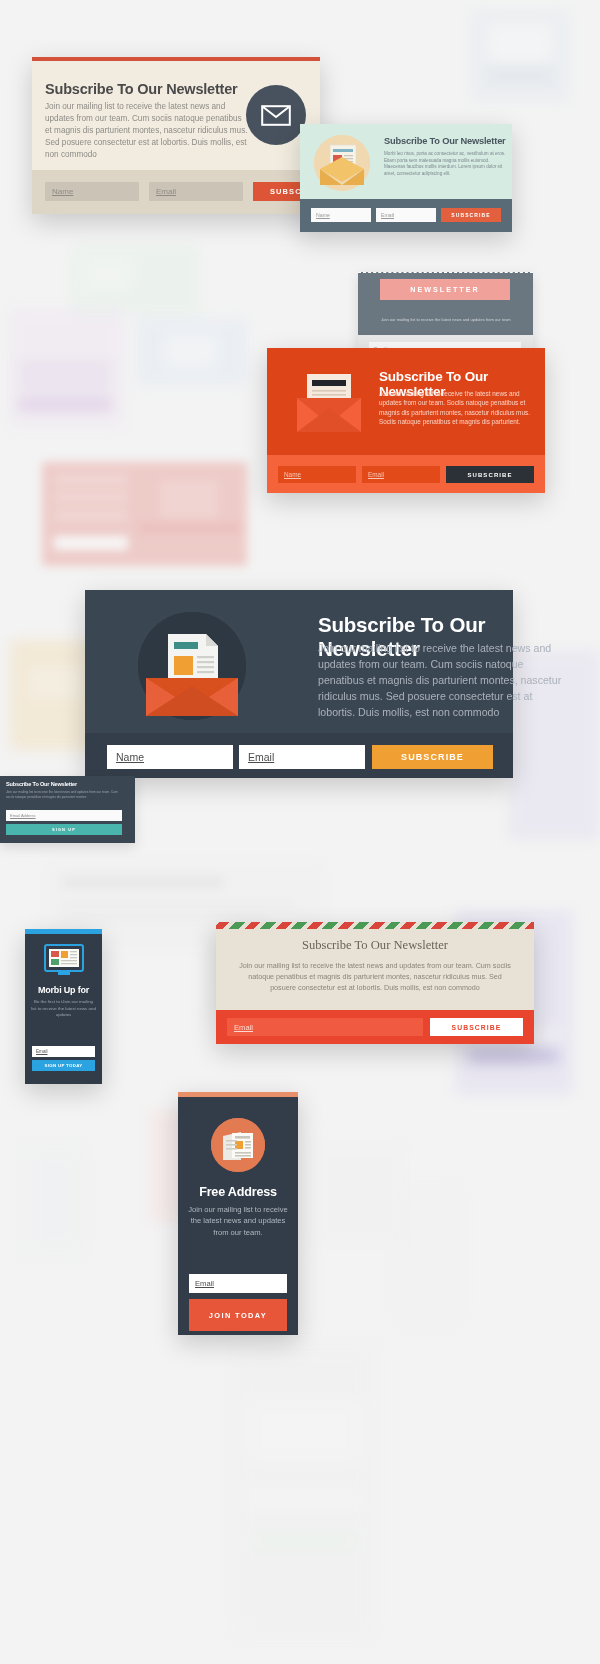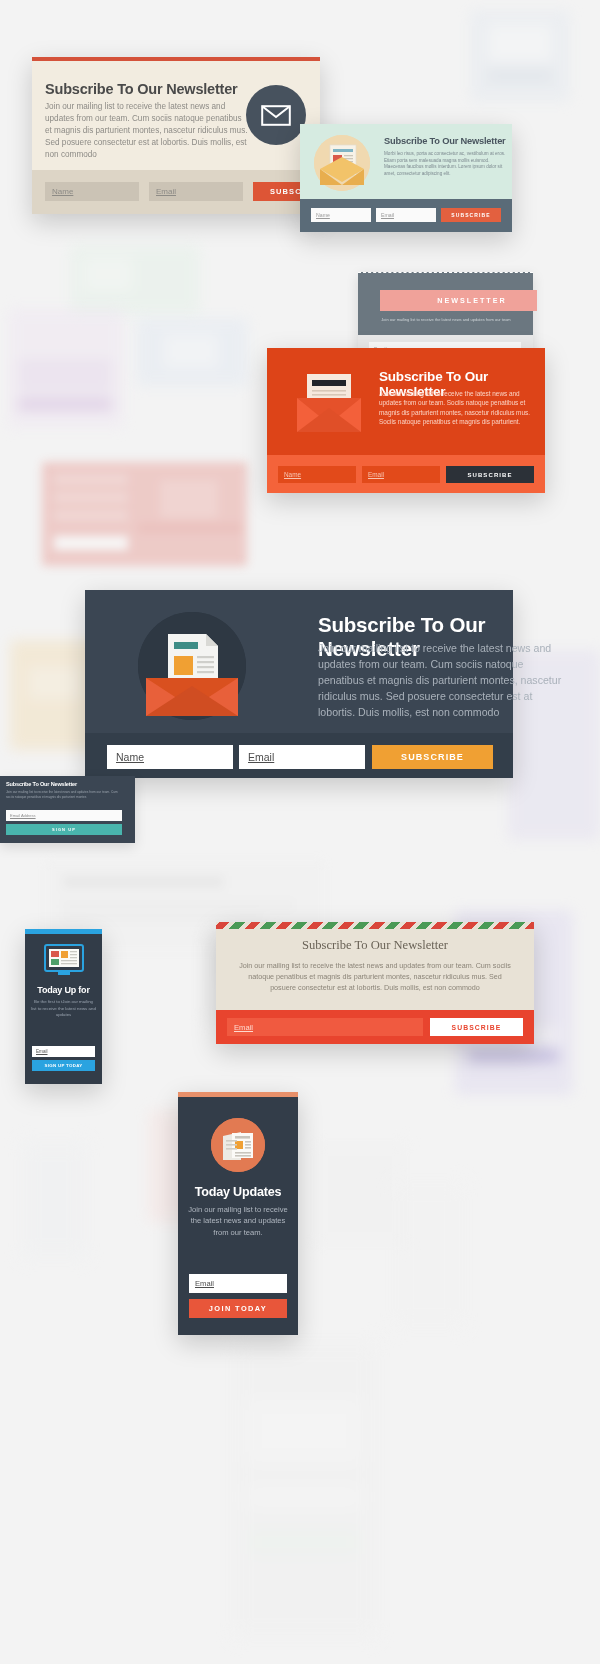--- a/index.html
+++ b/index.html
@@ -48,23 +48,23 @@
   #c2 .formrow{position:absolute;left:0;bottom:0;width:100%;height:33px;background:#5a6b78;}
   #c2 .fld{position:absolute;top:9px;height:14px;background:#fafafa;padding-left:5px;font-size:5.2px;color:#9a9a9a;}
   #c2 .f1{left:11px;width:60px;}
   #c2 .f2{left:76px;width:60px;}
   #c2 .btn{position:absolute;left:141px;top:9px;width:60px;height:14px;background:#e3603f;color:#fff;font-size:5px;}
 
   
   #c3{left:358px;top:272px;width:175px;height:110px;background:#e9e9e9;}
   #c3 .inner{position:absolute;left:0;top:0;width:100%;height:62px;background:#6b7780;
              border-top:1px dashed #fff;}
-  #c3 .ribbon{position:absolute;left:22px;top:17px;width:130px;height:21px;background:#f0a29a;
+  #c3 .ribbon{position:absolute;left:22px;top:6px;width:130px;height:21px;background:#f0a29a;
               display:flex;align-items:center;justify-content:center;color:#fff;
-              font-size:7.2px;letter-spacing:2px;font-weight:bold;padding-left:27px;}
+              font-size:7.2px;letter-spacing:2px;font-weight:bold;}
   #c3 p{position:absolute;left:14px;top:44px;width:148px;margin:0;font-size:4px;color:#cfd5d8;text-align:center;}
   #c3 .fld{position:absolute;left:11px;top:70px;width:152px;height:14px;background:#fafafa;
            padding-left:5px;font-size:5px;color:#9d9d9d;}
   #c3 .btn{position:absolute;left:11px;top:90px;width:152px;height:13px;background:#bdbdbd;
            color:#efefef;font-size:5px;}
 
   
   #c4{left:267px;top:348px;width:278px;height:145px;background:#e24a1a;}
   #c4 .inner{position:absolute;left:0;top:0;width:100%;height:107px;background:#dd4418;}
   #c4 h3{position:absolute;left:112px;top:21px;margin:0;font-size:13.5px;color:#fff;}
@@ -128,21 +128,21 @@
 
   
   #c9{left:178px;top:1092px;width:120px;height:243px;background:#333d49;}
   #c9 .topbar{position:absolute;left:0;top:0;width:100%;height:5px;background:#e8906a;}
   #c9 .circ{position:absolute;left:33px;top:26px;width:54px;height:54px;border-radius:50%;background:#e27a52;}
   #c9 h4{position:absolute;left:0;top:93px;width:100%;margin:0;text-align:center;font-size:12.6px;color:#fff;}
   #c9 p{position:absolute;left:10px;top:112px;width:100px;margin:0;text-align:center;font-size:7.6px;
         color:#b0b7c0;line-height:1.5;}
   #c9 .fld{position:absolute;left:11px;top:182px;width:98px;height:19px;background:#fff;
            padding-left:6px;font-size:7.6px;color:#4d4d4d;}
-  #c9 .btn{position:absolute;left:11px;top:207px;width:98px;height:19px;background:#e8563a;
+  #c9 .btn{position:absolute;left:11px;top:207px;width:98px;height:32px;background:#e8563a;
            color:#fff;font-size:7.4px;letter-spacing:1.4px;}
 
   
   .ghost{position:absolute;border-radius:2px;}
 </style>
 </head>
 <body>
 
 <div class="stage">
 
@@ -346,21 +346,21 @@
         <rect x="7" y="15" width="8" height="6" fill="#4fa06a"></rect>
         <rect x="17" y="7" width="7" height="7" fill="#f0a033"></rect>
         <rect x="26" y="7" width="7" height="1.3" fill="#c9c9c2"></rect>
         <rect x="26" y="10" width="7" height="1.3" fill="#c9c9c2"></rect>
         <rect x="26" y="13" width="7" height="1.3" fill="#c9c9c2"></rect>
         <rect x="17" y="16" width="16" height="1.3" fill="#c9c9c2"></rect>
         <rect x="17" y="19" width="16" height="1.3" fill="#c9c9c2"></rect>
         <rect x="14" y="28" width="12" height="3" fill="#2aa3e0"></rect>
       </svg>
     </div>
-    <h4 class="title">Today Up for</h4>
+    <h4 class="title">Morbi Up for</h4>
     <p class="body">Be the first to tJoin our mailing list to receive the latest news and updates</p>
     <div class="fld">Email</div>
     <div class="btn">SIGN UP Today</div>
   </div>
 
   <div class="card shadow" id="c9">
     <div class="topbar"></div>
     <div class="circ">
       <svg width="54" height="54" viewBox="0 0 54 54" aria-hidden="true">
         <circle cx="27" cy="27" r="27" fill="#e27a52"></circle>
@@ -371,19 +371,19 @@
         <rect x="34" y="23" width="6" height="1.6" fill="#c8c5bd"></rect>
         <rect x="34" y="26" width="6" height="1.6" fill="#c8c5bd"></rect>
         <rect x="34" y="29" width="6" height="1.6" fill="#c8c5bd"></rect>
         <rect x="24" y="34" width="16" height="1.6" fill="#c8c5bd"></rect>
         <rect x="24" y="37" width="16" height="1.6" fill="#c8c5bd"></rect>
         <rect x="15" y="22" width="11" height="1.6" fill="#cfccc4"></rect>
         <rect x="15" y="26" width="11" height="1.6" fill="#cfccc4"></rect>
         <rect x="15" y="30" width="11" height="1.6" fill="#cfccc4"></rect>
       </svg>
     </div>
-    <h4 class="title">Today Updates</h4>
+    <h4 class="title">Free Address</h4>
     <p class="body">Join our mailing list to receive the latest news and updates from our team.</p>
     <div class="fld">Email</div>
     <div class="btn">JOIN TODAY</div>
   </div>
 
 </div>
 
 </body></html>

